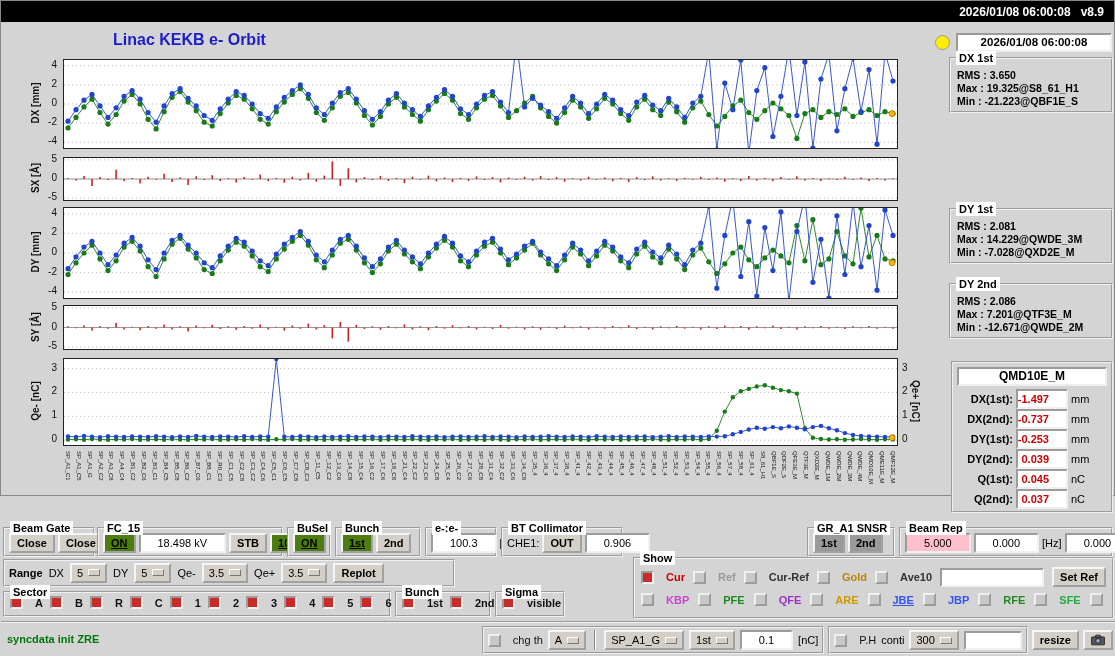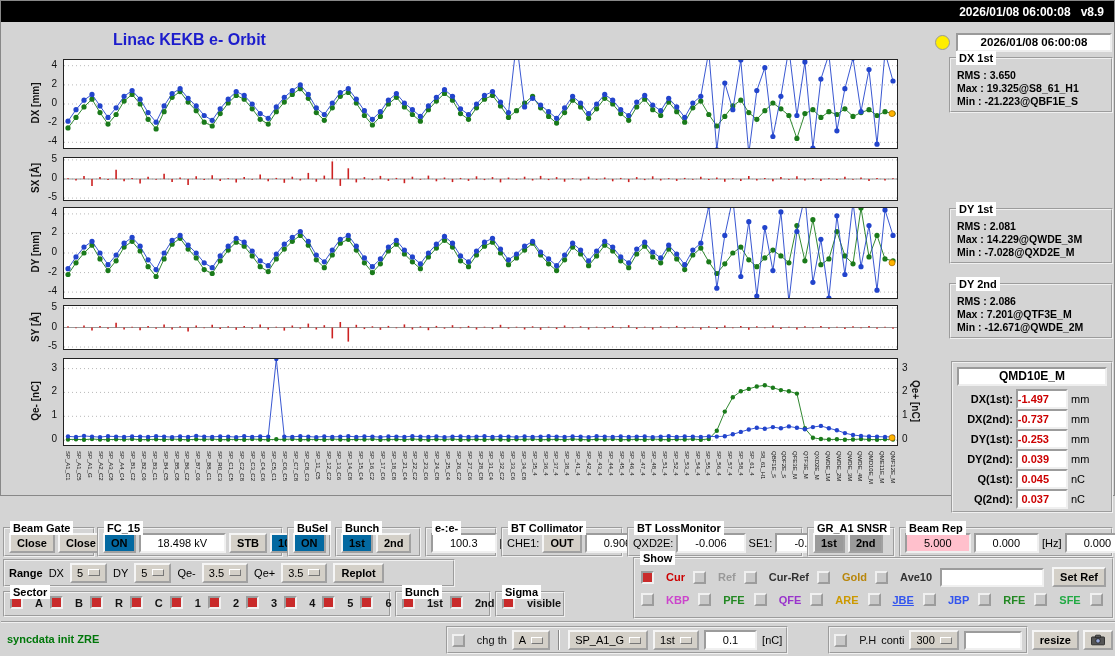--- a/index.html
+++ b/index.html
@@ -26,39 +26,39 @@
   .gbody{display:flex;align-items:center;gap:3px;padding:4px 4px 3px 4px;height:26px;box-sizing:border-box;}
   .statgrp{left:948px;width:164px;padding:10px 5px 3px 6px;}
   .sline{font-size:10.5px;font-weight:bold;line-height:13px;white-space:nowrap;}
   .qmdgrp{left:950px;top:360px;width:162px;height:152px;padding:4px;}
   .mtitle{background:#fff;border:2px inset #eee;text-align:center;font-weight:bold;font-size:12px;height:19px;line-height:15px;box-sizing:border-box;margin-bottom:3px;}
   .mrow{display:flex;align-items:center;gap:3px;height:20px;}
   .mlab{width:56px;text-align:right;font-size:11px;font-weight:bold;}
   .mval{width:52px;justify-content:flex-end;}
   .munit{font-size:11px;}
   .btn{display:inline-flex;align-items:center;justify-content:center;background:#d4d0c8;border:2px outset #f5f5f5;font-size:11px;font-weight:bold;padding:1px 6px;height:20px;box-sizing:border-box;white-space:nowrap;cursor:default;}
-  .btn.green{background:#0369a1;}
+  .btn.green{background:#4d7c0f;text-decoration:underline;}
   .btn.dark{background:#9a9a9a;}
   .val{background:#fff;border:2px inset #f0f0f0;font-size:11px;padding:1px 17px;height:20px;display:inline-flex;align-items:center;box-sizing:border-box;white-space:nowrap;}
   .val.red{color:#cc0000;font-weight:bold;}
   .val.pink{background:#ffc0cc;}
   .lab{font-size:11px;white-space:nowrap;}
   .lab.b{font-weight:bold;}
   .opt{display:inline-flex;align-items:center;gap:5px;background:#d4d0c8;border:2px outset #f5f5f5;padding:1px 5px;height:20px;box-sizing:border-box;font-size:11px;white-space:nowrap;cursor:default;}
   .optbar{width:10px;height:5px;background:#d4d0c8;border-top:1px solid #fff;border-left:1px solid #fff;border-right:1px solid #777;border-bottom:1px solid #777;}
   .cb{width:9px;height:9px;border:2px outset #f0f0f0;background:#c8c8c8;display:inline-block;box-sizing:content-box;}
   .cb.on{background:#c92a2a;border-style:inset;}
   .cbitem{display:inline-flex;align-items:center;gap:12px;}
   .cblab{font-size:11px;font-weight:bold;color:#111;white-space:nowrap;}
   .cbrow{display:flex;align-items:center;gap:8px;}
   .entry{background:#fff;border:2px inset #f0f0f0;width:108px;height:19px;box-sizing:border-box;display:inline-block;}
   .statusbar{position:absolute;left:0;top:620px;width:1115px;height:36px;border-top:2px groove #f0f0f0;box-sizing:border-box;}
   .statusmsg{position:absolute;left:6px;top:10px;color:#00770a;font-weight:bold;font-size:11px;}
   .cluster{position:absolute;right:3px;top:3px;display:flex;align-items:center;gap:4px;height:28px;}
-  .sgrp{border:2px groove #f0f0f0;padding:2px 4px;display:flex;align-items:center;gap:5px;height:28px;box-sizing:border-box;margin-left:36px;}
+  .sgrp{border:2px groove #f0f0f0;padding:2px 4px;display:flex;align-items:center;gap:5px;height:28px;box-sizing:border-box;}
   .sep{width:0;height:20px;border-left:1px solid #888;border-right:1px solid #fff;margin:0 3px;}
 </style>
 </head>
 <body>
 
 <div class="app">
 
   <div class="topbar">
     <span class="clock"><span>2026/01/08 06:00:08</span>&nbsp;&nbsp;&nbsp;<span>v8.9</span></span>
   </div>
@@ -1172,29 +1172,20 @@
 
   <div class="grp" style="left:500px;top:526px;width:122px;height:30px;">
     <span class="glab">BT Collimator</span>
     <div class="gbody">
       <span class="lab">CHE1:</span>
       <span class="btn">OUT</span>
       <span class="val">0.906</span>
     </div>
   </div>
 
-  <div class="grp" style="left:626px;top:526px;width:176px;height:30px;">
-    <span class="glab">BT LossMonitor</span>
-    <div class="gbody">
-      <span class="lab">QXD2E:</span>
-      <span class="val">-0.006</span>
-      <span class="lab">SE1:</span>
-      <span class="val">-0.002</span>
-    </div>
-  </div>
 
   <div class="grp" style="left:806px;top:526px;width:88px;height:30px;">
     <span class="glab">GR_A1 SNSR</span>
     <div class="gbody">
       <span class="btn dark">1st</span>
       <span class="btn dark">2nd</span>
     </div>
   </div>
 
   <div class="grp" style="left:898px;top:526px;width:214px;height:30px;">

